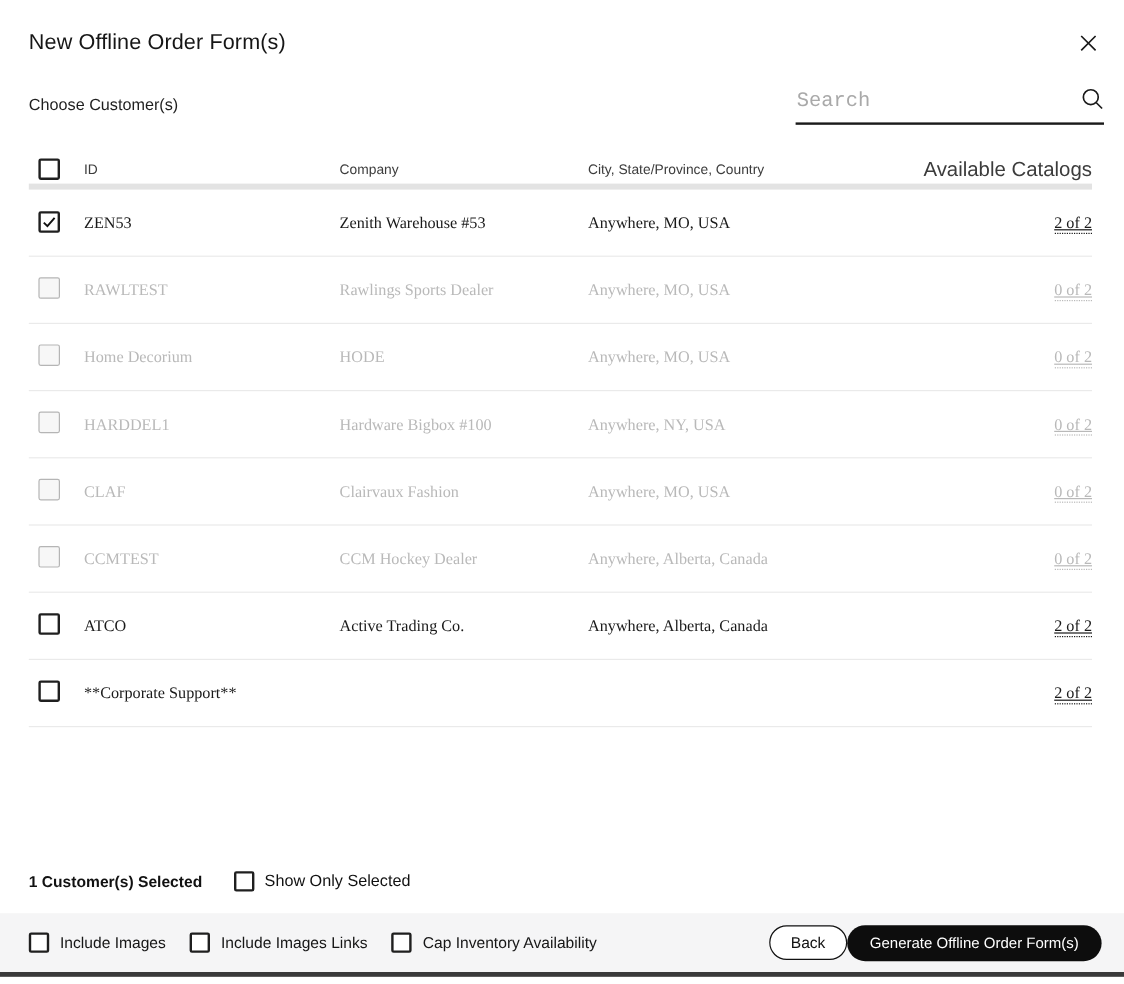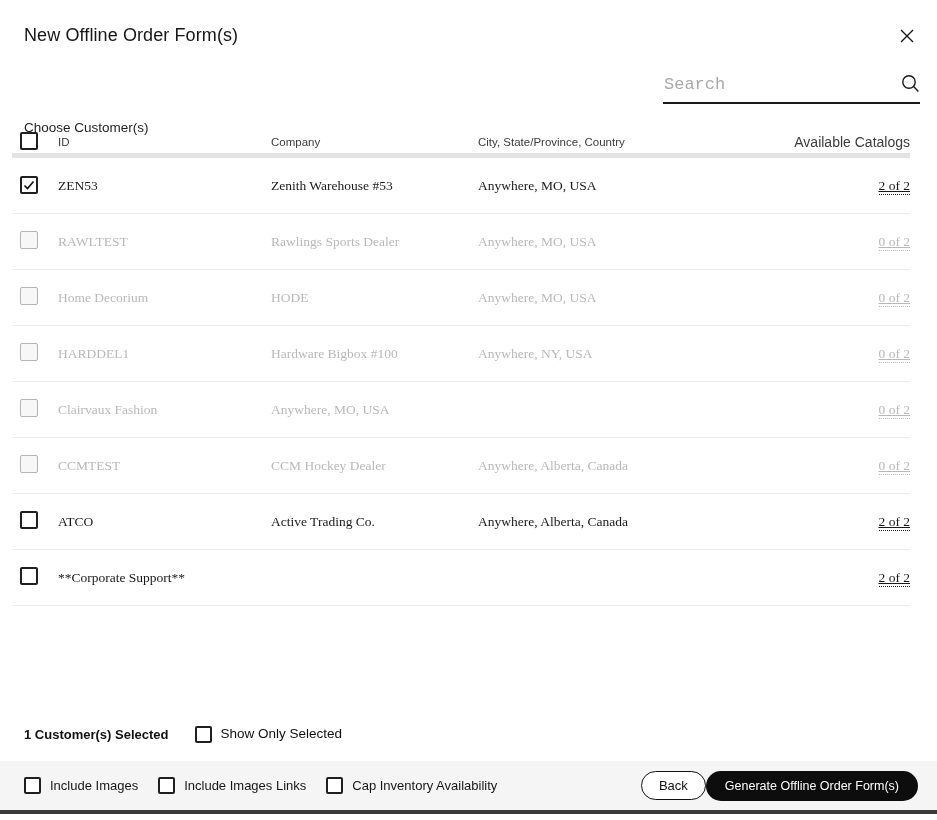--- a/index.html
+++ b/index.html
@@ -19,52 +19,52 @@
   }
   .close-btn {
     position:absolute; right:19px; top:26px;
     width:22px; height:22px;
     display:flex; align-items:center; justify-content:center;
     cursor:pointer; background:none; border:none;
   }
 
   .section-label {
     position:absolute; left:24px; top:80px;
-    font-size:13.5px; color:#1f1f1f;margin-top:40px;
+    font-size:13.5px; color:#1f1f1f;
   }
 
   
   .search-wrap {
     position:absolute; right:17px; top:70px;
     width:257px; height:34px;
     border-bottom:2px solid #1a1a1a;
     display:flex; align-items:center;
   }
   .search-input {
     flex:1; border:none; outline:none;
     font-family:Liberation Mono, monospace;
     font-size:17px; color:#333; background:transparent;
     padding:0 2px 4px 1px;
   }
   .search-input::placeholder { color:#a9a9a9; }
   .search-icon { flex:0 0 auto; margin-bottom:2px; cursor:pointer; }
 
   
-  .customer-table { position:absolute; left:12px; right:27px; top:131px; }
+  .customer-table { position:absolute; left:24px; right:27px; top:131px; }
   .t-row {
     display:grid;
     grid-template-columns:46px 213px 207px 1fr auto;
     align-items:center;
   }
   .t-head {
     height:27px;
     border-bottom:5px solid #e3e3e3;
     font-size:11.5px; color:#3c3c3c;
   }
-  .t-head .cell-catalogs { font-size:14px;margin-left:24px; }
+  .t-head .cell-catalogs { font-size:17px;margin-left:24px; }
   .t-body .t-row {
     height:56px;
     border-bottom:1px solid #eaeaea;
     font-size:13.5px;
     font-family:Liberation Serif, serif;
   }
   .t-row .cell-catalogs { justify-self:end; }
   .t-row.disabled { color:#b9b9b9; }
 
   .catalog-link {
@@ -193,20 +193,21 @@
       </div>
       <div class="t-row disabled">
         <div><span class="cbx disabled"></span></div>
         <div>HARDDEL1</div>
         <div>Hardware Bigbox #100</div>
         <div>Anywhere, NY, USA</div>
         <div class="cell-catalogs"><span class="catalog-link">0 of 2</span></div>
       </div>
       <div class="t-row disabled">
         <div><span class="cbx disabled"></span></div>
+        <div>CLAF</div>
         <div>Clairvaux Fashion</div>
         <div>Anywhere, MO, USA</div>
         <div class="cell-catalogs"><span class="catalog-link">0 of 2</span></div>
       </div>
       <div class="t-row disabled">
         <div><span class="cbx disabled"></span></div>
         <div>CCMTEST</div>
         <div>CCM Hockey Dealer</div>
         <div>Anywhere, Alberta, Canada</div>
         <div class="cell-catalogs"><span class="catalog-link">0 of 2</span></div>

